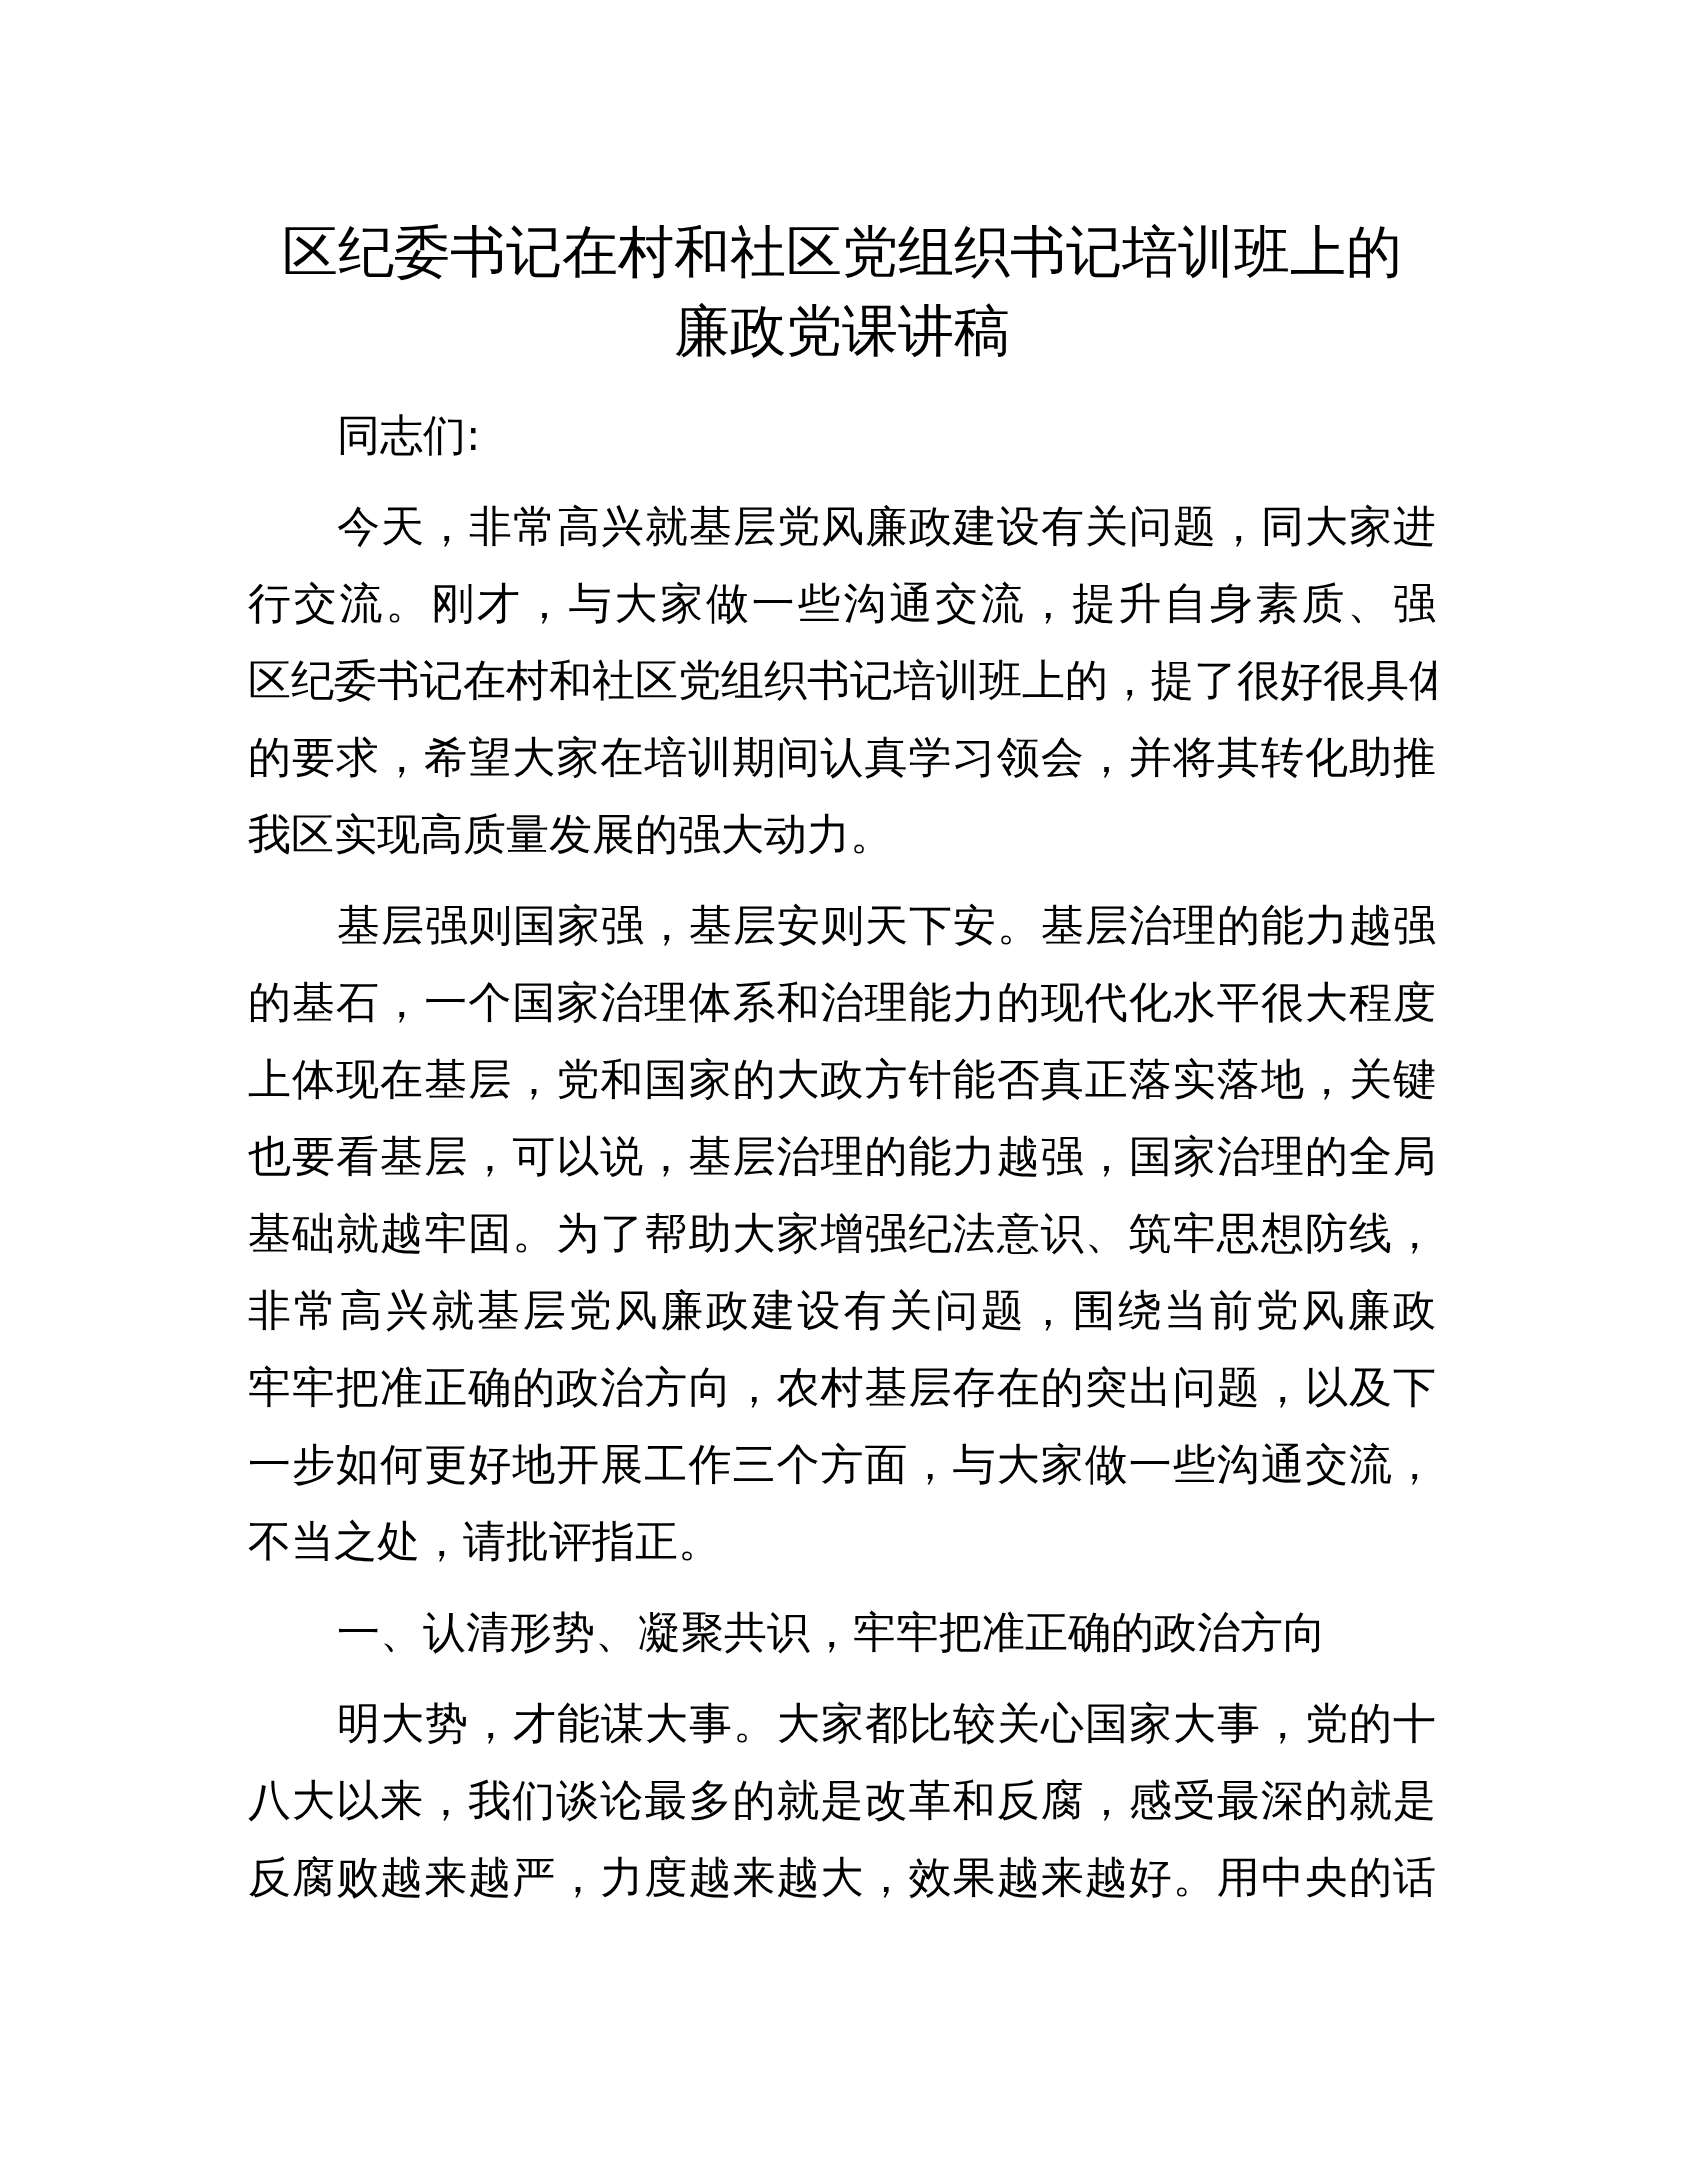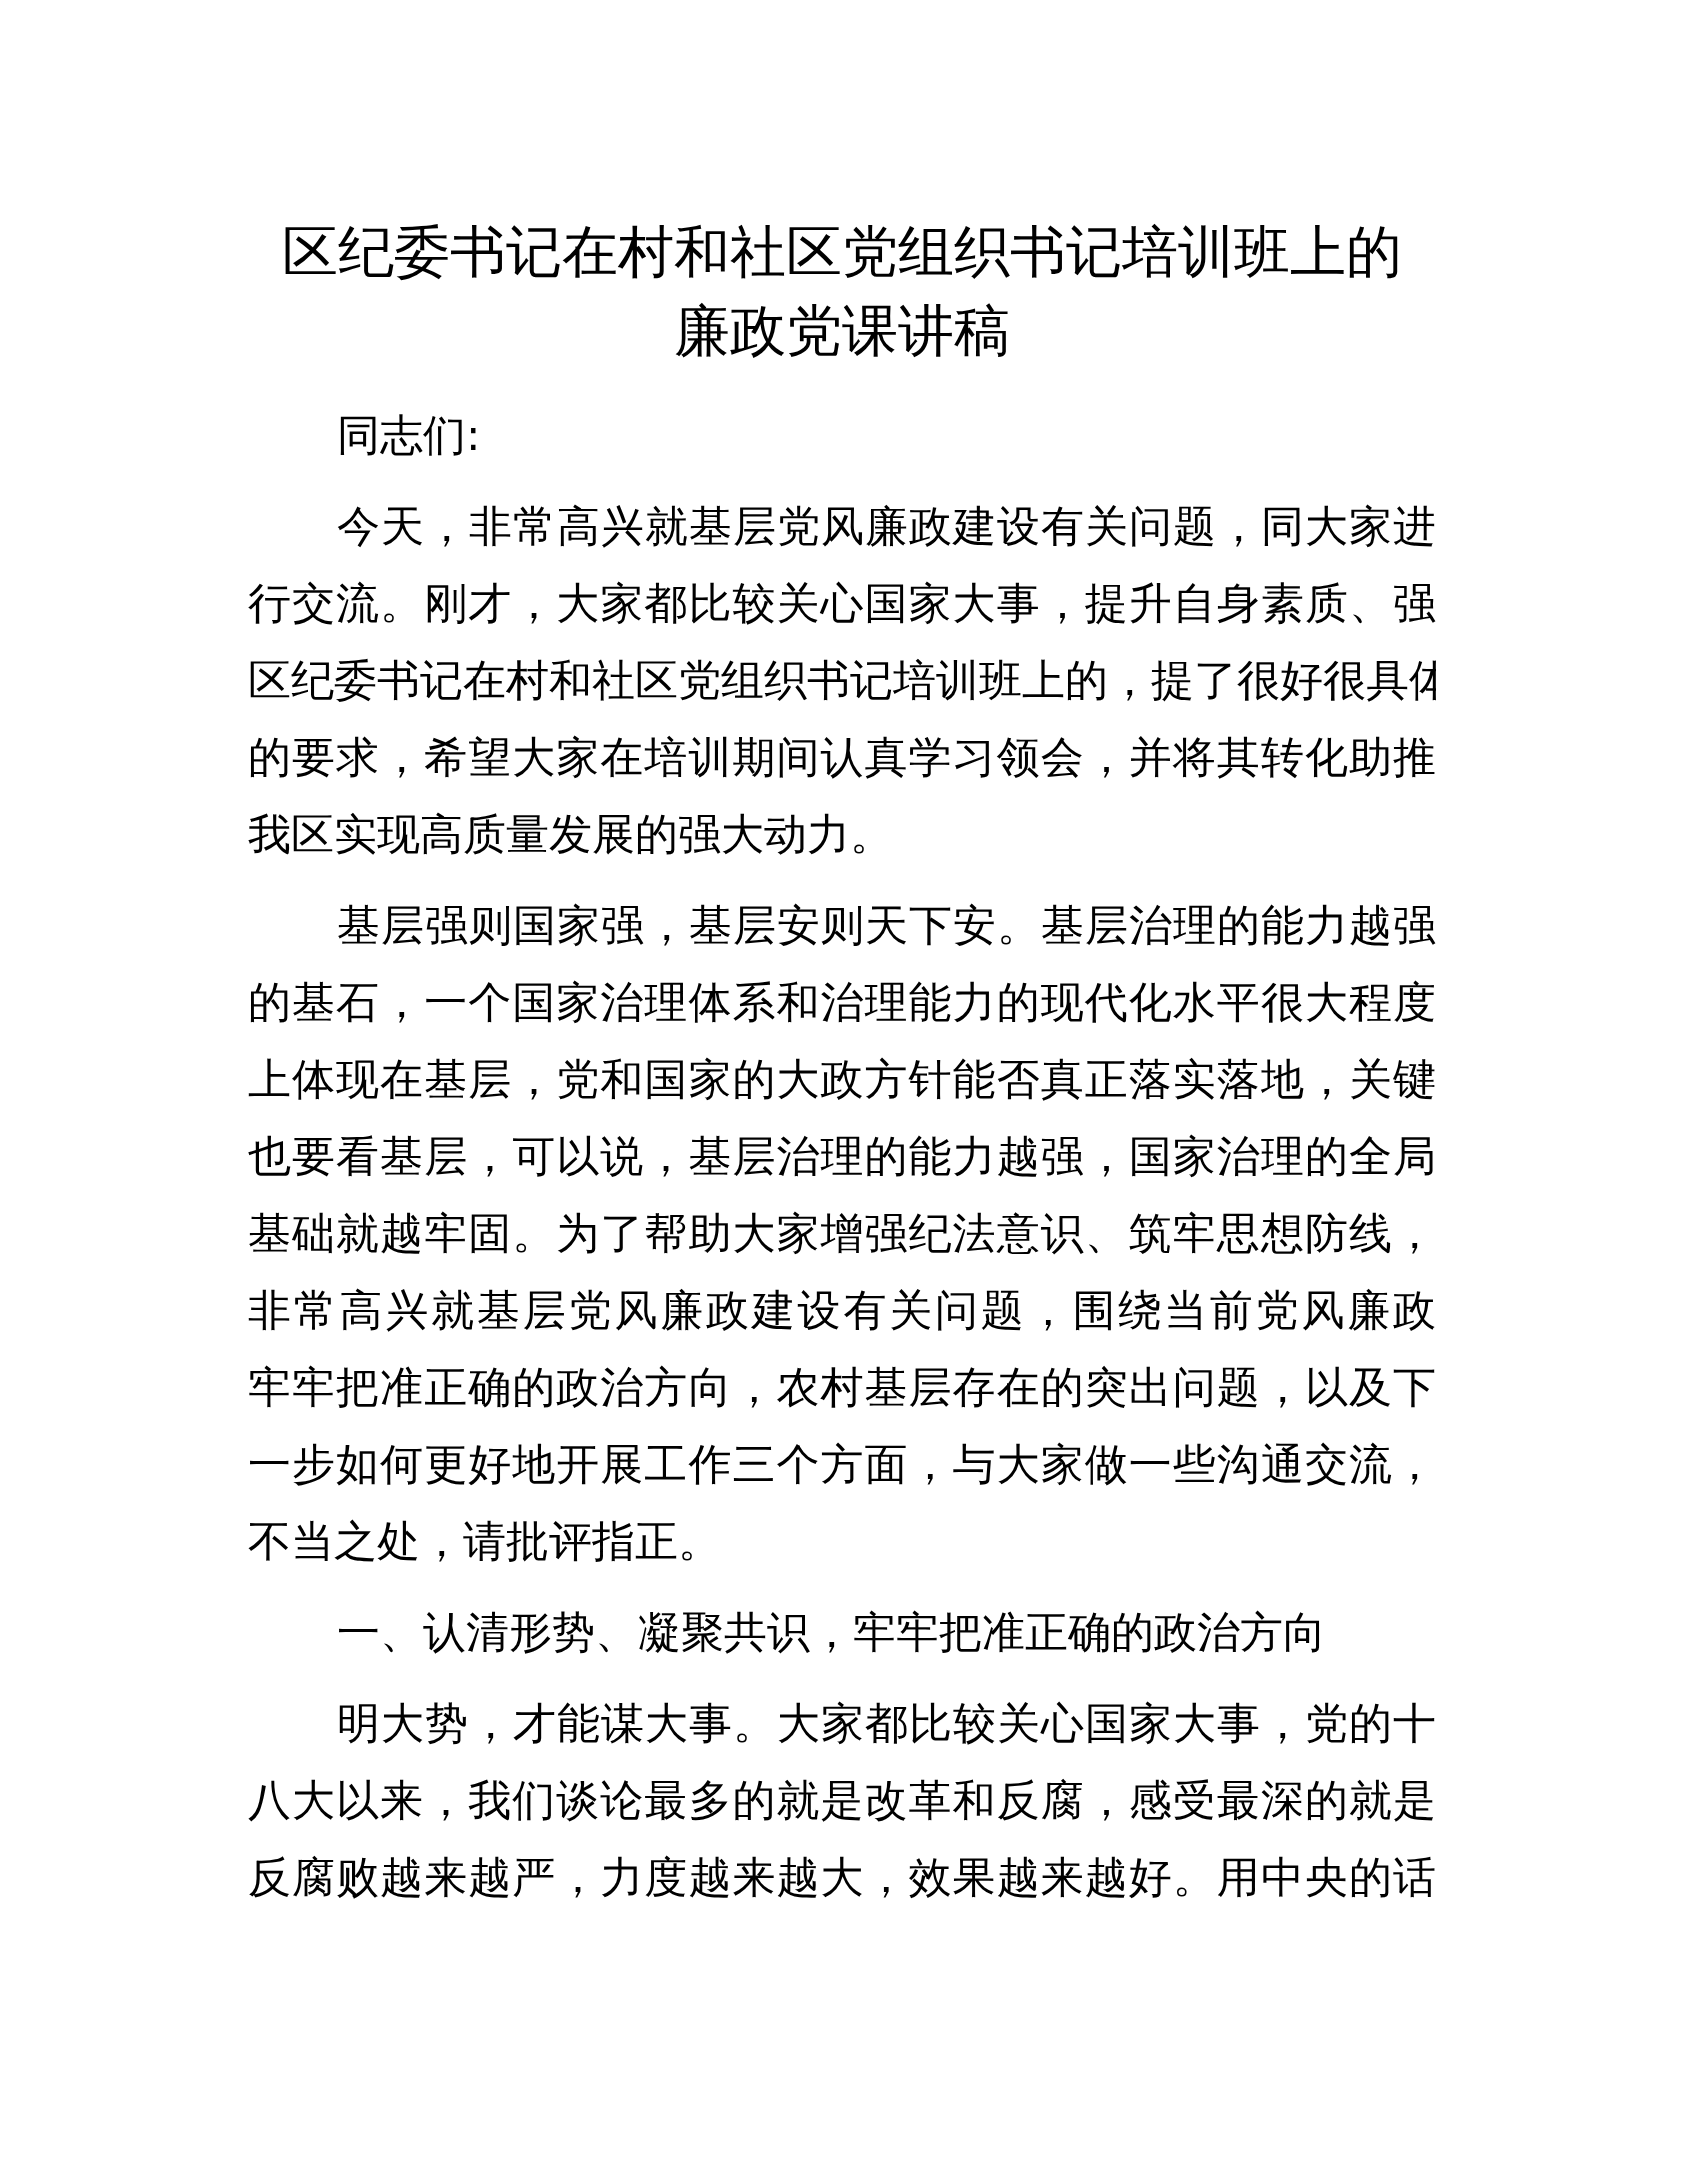--- a/index.html
+++ b/index.html
@@ -24,21 +24,21 @@
   <div class="title l1">区纪委书记在村和社区党组织书记培训班上的</div>
   <div class="title l2">廉政党课讲稿</div>
 
   <div class="body">
     <div class="para">
       <span class="line first last">同志们:</span>
     </div>
 
     <div class="para">
       <span class="line first">今天，非常高兴就基层党风廉政建设有关问题，同大家进</span>
-      <span class="line">行交流。刚才，大家都比较关心国家大事，提升自身素质、强</span>
+      <span class="line">行交流。刚才，与大家做一些沟通交流，提升自身素质、强</span>
       <span class="line">区纪委书记在村和社区党组织书记培训班上的，提了很好很具体</span>
       <span class="line">的要求，希望大家在培训期间认真学习领会，并将其转化助推</span>
       <span class="line last">我区实现高质量发展的强大动力。</span>
     </div>
 
     <div class="para">
       <span class="line first">基层强则国家强，基层安则天下安。基层治理的能力越强</span>
       <span class="line">的基石，一个国家治理体系和治理能力的现代化水平很大程度</span>
       <span class="line">上体现在基层，党和国家的大政方针能否真正落实落地，关键</span>
       <span class="line">也要看基层，可以说，基层治理的能力越强，国家治理的全局</span>

